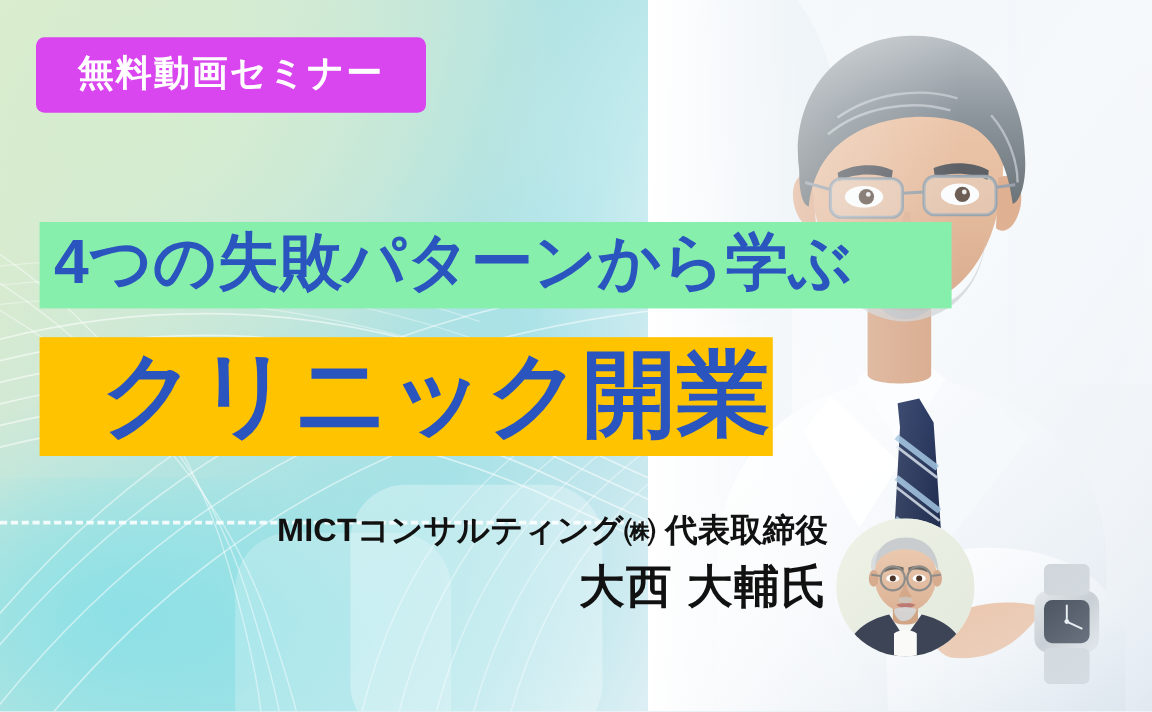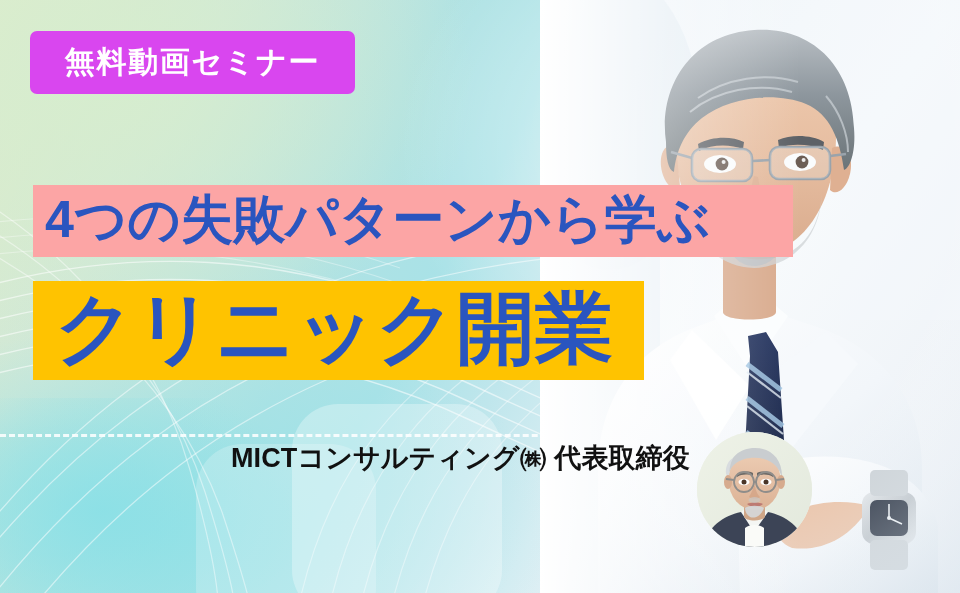--- a/index.html
+++ b/index.html
@@ -85,46 +85,46 @@
     font-size:30px; font-weight:bold; color:#ffffff;
     letter-spacing:.055em; line-height:1;
     white-space:nowrap;
     transform:translateY(-1px);
   }
 
   
   .band-white{
     position:absolute; left:33px; top:185px;
     width:760px; height:72px;
-    background:#fca5a5;
+    background:#86efac;
     display:flex; align-items:center;
   }
   .band-white .t{
     font-size:52px; font-weight:bold; line-height:1;
     letter-spacing:.004em; white-space:nowrap;
     padding-left:12px;
     transform:translateY(-2px);
   }
 
   
   .band-yellow{
     position:absolute; left:33px; top:281px;
     width:611px; height:99px;
-    display:flex; align-items:center;
+    display:flex; align-items:center;padding-left:29px;
   }
   .band-yellow .t{
     font-size:78px; font-weight:bold; line-height:1;
     letter-spacing:.006em; white-space:nowrap;
     padding-left:22px;
     transform:translateY(-3px);
   }
 
   
   .presenter{
-    position:absolute; left:0; top:444px; width:690px;
+    position:absolute; left:0; top:428px; width:690px;
     text-align:right;
   }
   .presenter .company{
     font-size:27px; font-weight:bold; color:#111111;
     line-height:1.1; letter-spacing:.005em; white-space:nowrap;
   }
   .presenter .name{
     margin-top:12px;
     font-size:38px; font-weight:bold; color:#111111;
     line-height:1.1; letter-spacing:.03em; white-space:nowrap;
@@ -332,20 +332,21 @@
   <div class="band-white">
     <span class="t" style="color:#2a55bf">4つの失敗パターンから学ぶ</span>
   </div>
 
   <div class="band-yellow" style="background:#ffc300">
     <span class="t" style="color:#2a55bf">クリニック開業</span>
   </div>
 
   <div class="presenter">
     <div class="company">MICTコンサルティング㈱ 代表取締役</div>
+    <div class="name">大西 大輔氏</div>
   </div>
 
   <div class="avatar">
     <svg width="115" height="115" viewBox="0 0 115 115" xmlns="http://www.w3.org/2000/svg">
       <defs>
         <linearGradient id="abg" x1="0" y1="0" x2="1" y2="1">
           <stop offset="0" stop-color="#eef2e7"></stop>
           <stop offset="1" stop-color="#e3e9dd"></stop>
         </linearGradient>
         <linearGradient id="askin" x1="0" y1="0" x2="0" y2="1">

